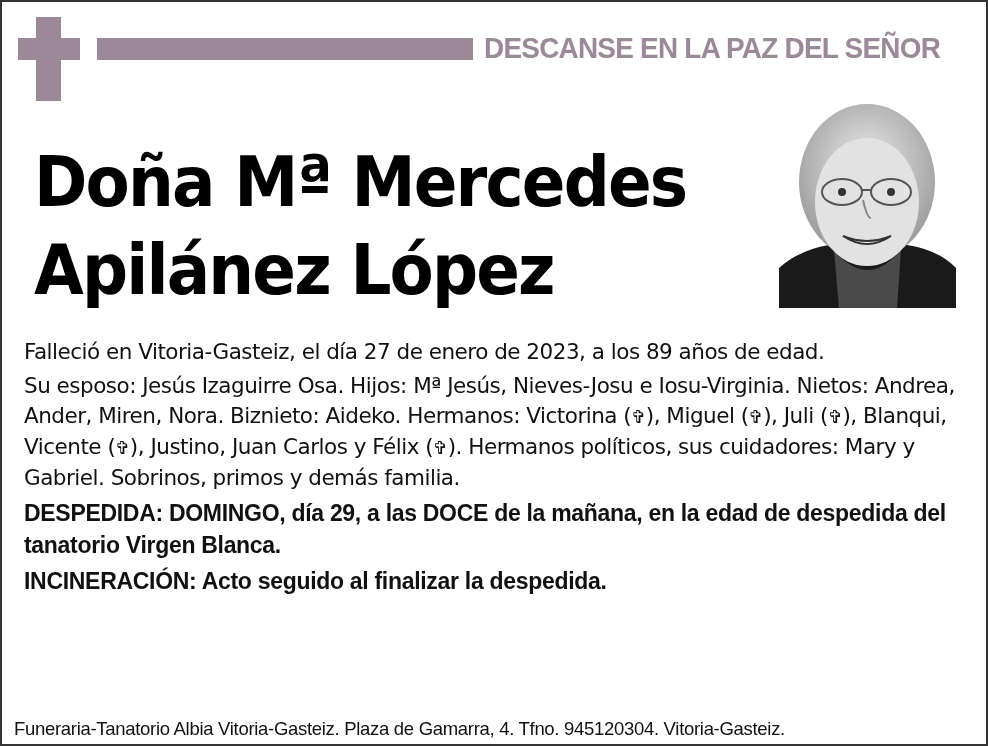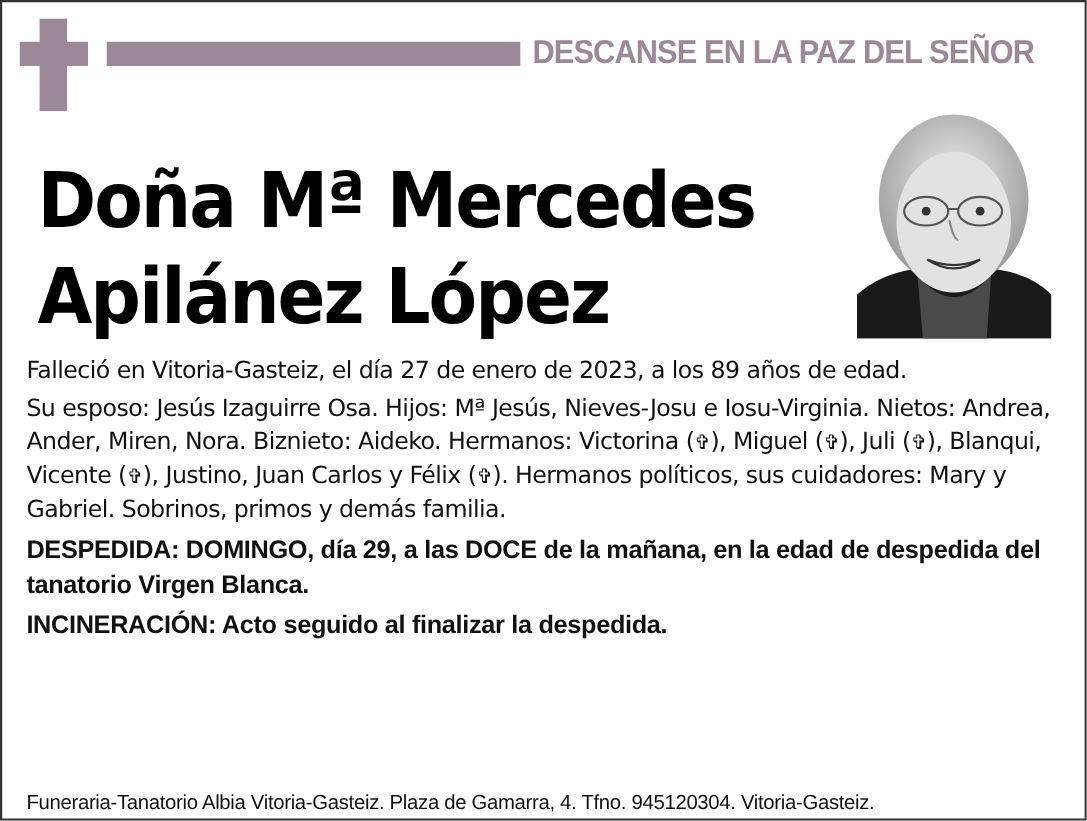--- a/index.html
+++ b/index.html
@@ -4,24 +4,24 @@
 <style>
   html, body { margin: 0; padding: 0; background: #ffffff; }
   body { width: 988px; height: 746px; position: relative; overflow: hidden; font-family: "Liberation Sans", sans-serif; color: #111; }
   .frame { position: absolute; left: 0; top: 0; width: 984px; height: 742px; border: 2px solid #333; border-right-width: 2px; border-bottom-width: 3px; box-sizing: content-box; }
   .cross-v { position: absolute; left: 36px; top: 17px; width: 25px; height: 84px; background: #9b8898; }
   .cross-h { position: absolute; left: 18px; top: 38px; width: 62px; height: 22px; background: #9b8898; }
   .bar { position: absolute; left: 97px; top: 38px; width: 376px; height: 22px; background: #9b8898; }
   .rip { position: absolute; left: 484px; top: 31px; font-family: "Liberation Sans", sans-serif; font-weight: bold; font-size: 30px; letter-spacing: -0.8px; color: #9b8898; white-space: nowrap; transform: scaleX(0.93); transform-origin: left top; }
   .name { position: absolute; left: 34px; top: 138px; font-family: "DejaVu Sans", sans-serif; font-weight: bold; font-size: 70px; line-height: 88px; letter-spacing: -2px; color: #000; transform: scaleX(0.92); transform-origin: left top; }
   .photo { position: absolute; left: 779px; top: 100px; width: 177px; height: 208px; background: #fff; overflow: hidden; }
-  .body { position: absolute; left: 24px; top: 323px; width: 945px; font-family: "DejaVu Sans", sans-serif; font-size: 21.5px; line-height: 30px; color: #111; letter-spacing: -0.5px; }
+  .body { position: absolute; left: 24px; top: 337px; width: 945px; font-family: "DejaVu Sans", sans-serif; font-size: 21.5px; line-height: 30px; color: #111; letter-spacing: -0.5px; }
   .para { margin: 0 0 4px 0; transform-origin: left top; }
   .bold { font-weight: bold; font-family: "Liberation Sans", sans-serif; font-size: 23px; letter-spacing: -0.3px; line-height: 32px; }
-  .footer { position: absolute; left: 24px; top: 718px; font-family: "Liberation Sans", sans-serif; font-size: 18.5px; color: #111; white-space: nowrap; letter-spacing: -0.3px; }
+  .footer { position: absolute; left: 14px; top: 718px; font-family: "Liberation Sans", sans-serif; font-size: 18.5px; color: #111; white-space: nowrap; letter-spacing: -0.3px; }
   .dcross { font-family: "DejaVu Sans", sans-serif; font-size: 18px; }
 </style>
 </head>
 <body>
 
 <div class="frame"></div>
 
 <div class="cross-v"></div>
 <div class="cross-h"></div>
 <div class="bar"></div>

